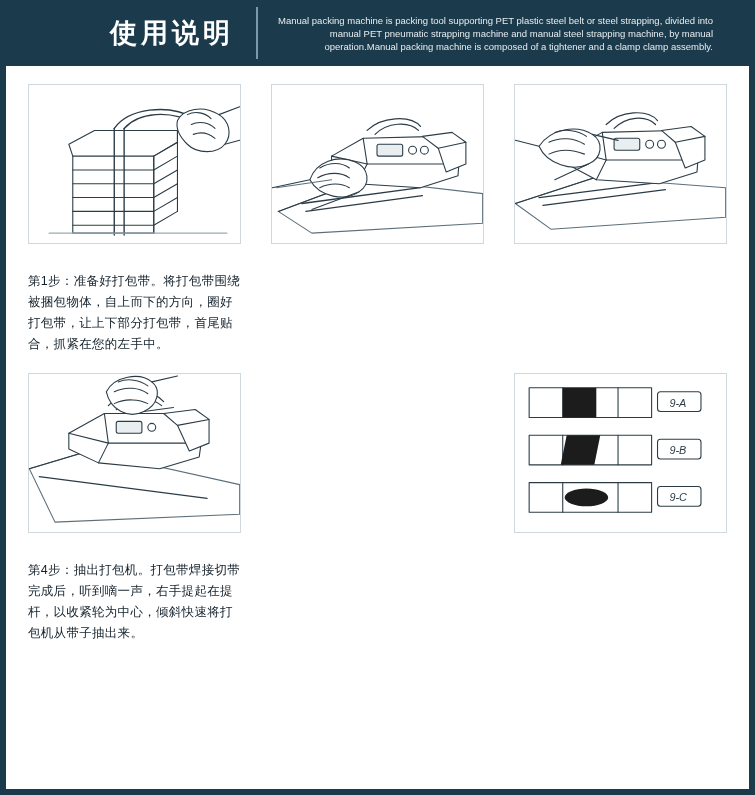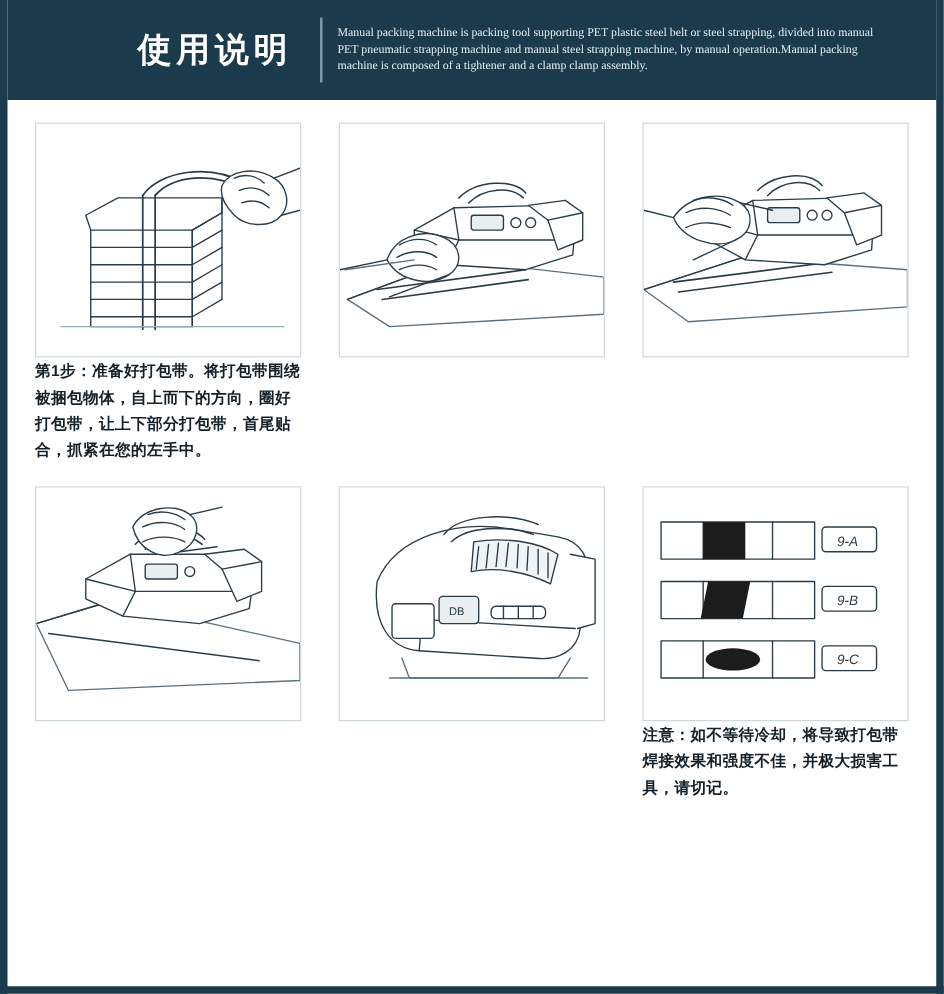--- a/index.html
+++ b/index.html
@@ -22,21 +22,21 @@
     box-sizing: border-box;
     border-left: 6px solid #1b3a4b;
     border-right: 6px solid #1b3a4b;
     border-bottom: 6px solid #1b3a4b;
     background: #ffffff;
   }
 
   
   .header {
     position: relative;
-    height: 80px;
+    height: 66px;
     background: #1b3a4b;
     display: flex;
     align-items: center;
     box-sizing: border-box;
     padding: 0 14px 0 0;
   }
   .header-title {
     width: 160px;
     min-width: 160px;
     text-align: center;
@@ -51,61 +51,61 @@
     width: 2px;
     height: 52px;
     background: #7b99a8;
     margin: 0 12px 0 4px;
   }
   .header-desc {
     flex: 1;
     color: #e6edf1;
     font-size: 9.5px;
     line-height: 13px;
-    font-family: Liberation Serif, serif;
+    font-family: Liberation Sans, sans-serif;
     padding-right: 22px;
+    text-align: right;
   }
 
   
   .content {
     padding: 18px 22px 0 22px;
     box-sizing: border-box;
   }
   .row {
     display: flex;
     justify-content: space-between;
   }
   .row.row-2 {
     margin-top: 18px;
   }
   .cell {
     width: 213px;
   }
   .illus {
     width: 213px;
-    height: 188px;
+    height: 160px;
     border: 1px solid #cfd8dc;
     box-sizing: border-box;
     background: #ffffff;
     position: relative;
     overflow: hidden;
   }
   .illus svg {
     display: block;
     width: 100%;
     height: 100%;
   }
   .caption {
-    margin-top: 1px;
+    margin-top: 27px;
     font-size: 12.5px;
     line-height: 21px;
     color: #14212b;
     font-family: "Liberation Sans", sans-serif;
     letter-spacing: 0.3px;
-    font-weight: bold;
   }
 </style>
 </head>
 <body>
 
 <div class="page">
 
   <div class="header">
     <div class="header-title">使用说明</div>
     <div class="header-divider"></div>
@@ -260,52 +260,24 @@
 
               <path d="M78 18 C 86 2, 112 -2, 124 8 C 134 16, 130 32, 116 38 C 100 46, 82 36, 78 18 Z" fill="#ffffff"></path>
               <path d="M90 8 C 100 4, 112 6, 120 12"></path>
               <path d="M86 18 C 98 12, 112 14, 120 20"></path>
               <path d="M86 30 C 98 24, 112 26, 120 30"></path>
               <path d="M124 8 L150 2"></path>
               <path d="M116 38 L146 34"></path>
             </g>
           </svg>
         </div>
-      </div>
-
-      <div class="cell">
-        <div class="illus">
-          <svg viewBox="0 0 213 160" xmlns="http://www.w3.org/2000/svg">
-            <g fill="none" stroke="#2b3c47" stroke-width="1.1" stroke-linejoin="round" stroke-linecap="round">
-
-              <path d="M30 62 C 46 24, 96 12, 140 20 L176 26 C 196 30, 202 44, 198 58 L194 100 C 192 118, 176 126, 158 124 L64 118 C 40 116, 26 96, 30 62 Z" fill="#ffffff"></path>
-
-              <path d="M108 30 C 134 26, 160 30, 176 40 L170 64 C 150 54, 126 50, 106 54 Z" fill="#f1f4f6"></path>
-              <path d="M112 34 L110 52 M120 32 L118 51 M128 31 L126 50 M136 31 L134 50 M144 32 L143 51 M152 34 L151 53 M160 36 L160 56 M168 39 L168 59"></path>
-
-              <path d="M54 92 L190 100"></path>
-              <path d="M64 118 L66 92"></path>
-
-              <rect x="42" y="80" width="34" height="28" rx="3" fill="#ffffff"></rect>
-              <rect x="80" y="74" width="32" height="22" rx="3" fill="#e9eef1"></rect>
-              <text x="88" y="89" font-size="9" fill="#2b3c47" stroke="none" font-family="Liberation Sans, sans-serif">DB</text>
-
-              <rect x="122" y="82" width="44" height="10" rx="4" fill="#ffffff"></rect>
-              <path d="M132 82 L132 92 M144 82 L144 92 M156 82 L156 92"></path>
-
-              <path d="M84 24 C 96 8, 136 6, 160 16" stroke-width="1.2"></path>
-              <path d="M90 30 C 102 18, 134 16, 156 24" stroke-width="1.2"></path>
-
-              <path d="M50 124 L56 140 L176 140 L186 124" stroke="#5c6f7b"></path>
-              <path d="M40 140 L200 140" stroke="#5c6f7b"></path>
-
-              <path d="M186 40 L206 44 L206 96 L192 100" fill="#ffffff"></path>
-            </g>
-          </svg>
-        </div>
+        <div class="caption">第4步：抽出打包机。打包带焊接切带完成后，听到嘀一声，右手提起在提杆，以收紧轮为中心，倾斜快速将打包机从带子抽出来。</div>
+      </div>
+
+      <div class="cell">
       </div>
 
       <div class="cell">
         <div class="illus">
           <svg viewBox="0 0 213 160" xmlns="http://www.w3.org/2000/svg">
             <g stroke="#2b3c47" stroke-width="1.1" fill="none" stroke-linejoin="round" stroke-linecap="round">
 
               <rect x="14" y="14" width="124" height="30" fill="#ffffff"></rect>
               <path d="M48 14 L48 44 M104 14 L104 44"></path>
               <rect x="48" y="14" width="34" height="30" fill="#1c1c1c" stroke="none"></rect>
@@ -319,18 +291,17 @@
               <text x="156" y="81" font-size="11" fill="#2b3c47" stroke="none" font-style="italic" font-family="Liberation Sans, sans-serif">9-B</text>
 
               <rect x="14" y="110" width="124" height="30" fill="#ffffff"></rect>
               <path d="M48 110 L48 140 M104 110 L104 140"></path>
               <ellipse cx="72" cy="125" rx="22" ry="9" fill="#1c1c1c" stroke="none"></ellipse>
               <rect x="144" y="114" width="44" height="20" rx="3" fill="#ffffff"></rect>
               <text x="156" y="129" font-size="11" fill="#2b3c47" stroke="none" font-style="italic" font-family="Liberation Sans, sans-serif">9-C</text>
             </g>
           </svg>
         </div>
-        <div class="caption">注意：如不等待冷却，将导致打包带焊接效果和强度不佳，并极大损害工具，请切记。</div>
       </div>
 
     </div>
   </div>
 </div>
 
 </body></html>

